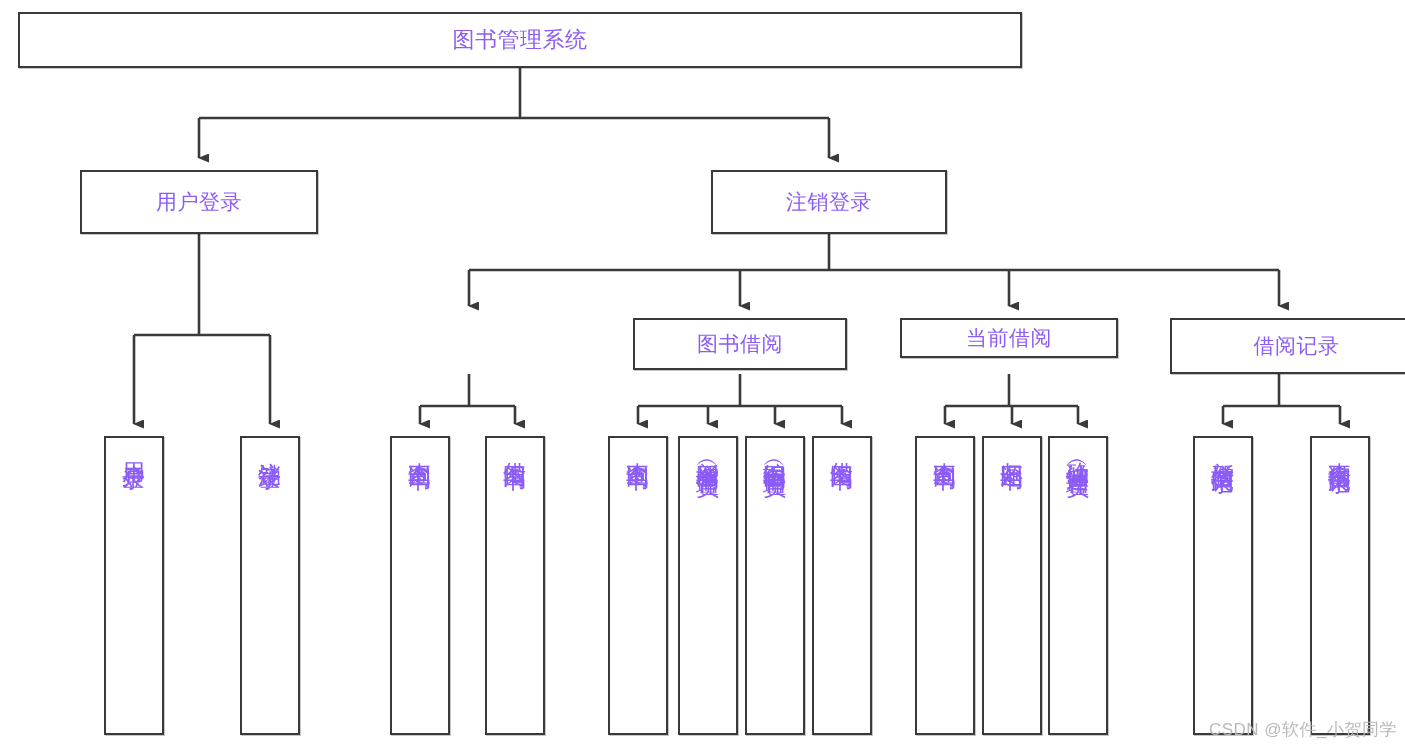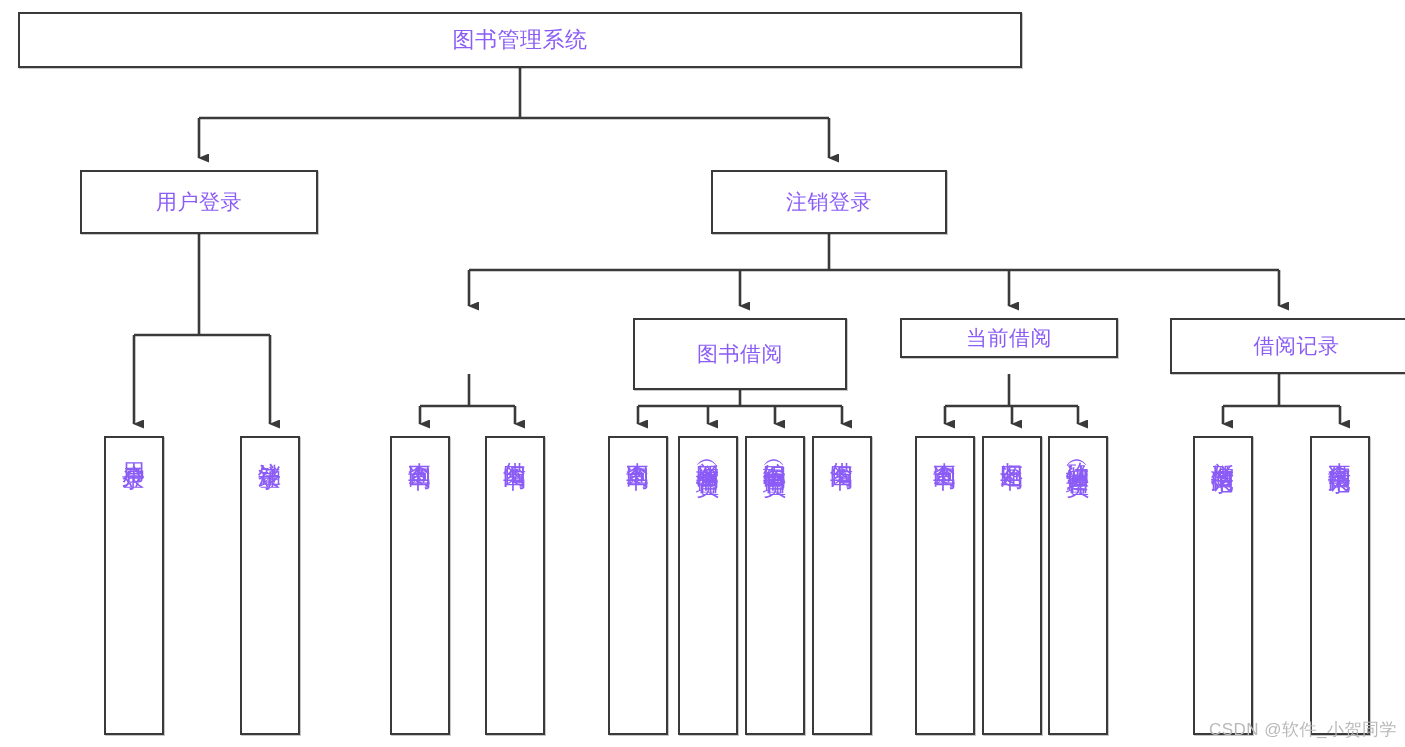--- a/index.html
+++ b/index.html
@@ -137,21 +137,21 @@
     <span class="node-label">图书管理系统</span>
   </div>
 
   <div class="node h lvl1" style="left:80px; top:170px; width:238px; height:64px;">
     <span class="node-label">用户登录</span>
   </div>
   <div class="node h lvl1" style="left:711px; top:170px; width:236px; height:64px;">
     <span class="node-label">注销登录</span>
   </div>
 
-  <div class="node h lvl2" style="left:633px; top:318px; width:214px; height:72px;">
+  <div class="node h lvl2" style="left:633px; top:318px; width:214px; height:52px;">
     <span class="node-label">图书借阅</span>
   </div>
   <div class="node h lvl2" style="left:900px; top:318px; width:218px; height:40px;">
     <span class="node-label">当前借阅</span>
   </div>
   <div class="node h lvl2" style="left:1170px; top:318px; width:253px; height:56px;">
     <span class="node-label">借阅记录</span>
   </div>
 
   <div class="node v leaf" style="left:104px; top:436px; width:60px; height:299px;">

